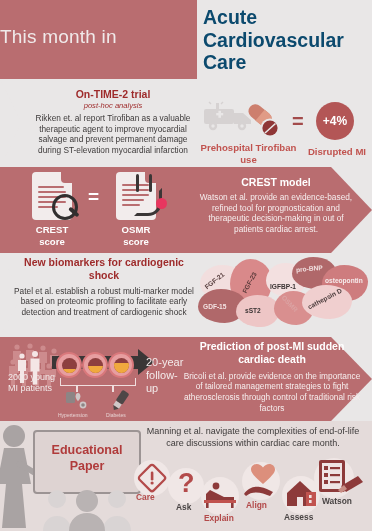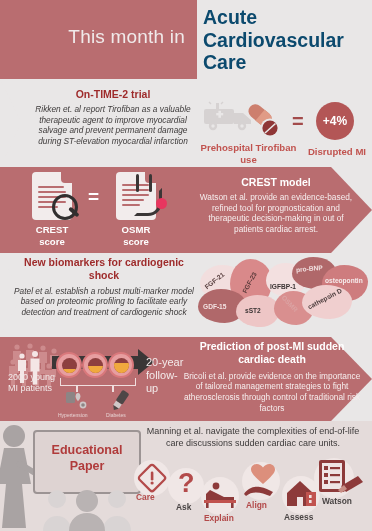--- a/index.html
+++ b/index.html
@@ -8,21 +8,21 @@
     width:372px;height:531px;overflow:hidden;
     background:#e9e7e7;
     font-family:"Liberation Sans","DejaVu Sans",sans-serif;
     -webkit-font-smoothing:antialiased;
   }
   #poster{position:relative;width:372px;height:531px;overflow:hidden;background:#e9e7e7;}
 
   
   .hdr-block{position:absolute;left:0;top:0;width:197px;height:79px;background:#b96d70;}
   .hdr-left-txt{
-    position:absolute;left:0;top:26px;width:185px;text-align:right;
+    position:absolute;left:0;top:26px;width:185px;
     color:#f0eaea;font-size:19px;letter-spacing:.2px;
   }
   .hdr-right{
     position:absolute;left:203px;top:6px;width:166px;
     color:#0c4a6e;font-size:19.5px;font-weight:bold;line-height:1.16;
   }
 
   
   .band{position:absolute;left:0;width:372px;}
   .band-light{background:#e9e7e7;}
@@ -39,21 +39,21 @@
   .band3{top:253px;height:84px;}
   .band4{top:337px;height:84px;}
   .band5{top:421px;height:110px;background:#e4dbda;}
 
   
   .ttl{font-weight:bold;font-size:10.5px;line-height:1.22;text-align:center;}
   .ttl-dark{color:#9e2b2b;}
   .ttl-light{color:#ffffff;}
   .sub-it{font-style:italic;font-size:7.6px;text-align:center;color:#9e2b2b;}
   .body-txt{font-size:8.3px;line-height:1.3;text-align:center;}
-  .body-dark{color:#3d3a3a;font-style:italic;}
+  .body-dark{color:#3d3a3a;}
   .body-light{color:#f6eeee;}
   .cap{font-size:9.6px;font-weight:bold;text-align:center;line-height:1.22;}
   .cap-red{color:#c1534f;}
   .cap-white{color:#ffffff;}
 
   
   .b1-txtwrap{position:absolute;left:28px;top:88px;width:170px;}
   .b1-art{position:absolute;left:196px;top:96px;width:176px;height:66px;}
   .amb{position:absolute;left:6px;top:4px;}
   .pill-wrap{position:absolute;left:40px;top:2px;}
@@ -129,20 +129,21 @@
 <div id="poster">
 
   <div class="hdr-block"></div>
   <div class="hdr-left-txt">This month in</div>
   <div class="hdr-right">Acute Cardiovascular Care</div>
 
   <div class="band band-light clip-light band1"></div>
 
   <div class="b1-txtwrap">
     <div class="ttl ttl-dark">On-TIME-2 trial</div>
+    <div class="sub-it">post-hoc analysis</div>
     <div class="body-txt body-dark" style="margin-top:3px;">Rikken et. al report Tirofiban as a valuable therapeutic agent to improve myocardial salvage and prevent permanent damage during ST-elevation myocardial infarction</div>
   </div>
 
   <div class="b1-art">
 
     <svg class="amb" width="56" height="34" viewBox="0 0 56 34">
       <rect x="2" y="9" width="30" height="15" rx="2" fill="#d6d2d2"></rect>
       <path d="M32 13 h9 l8 7 v4 h-17 z" fill="#d6d2d2"></path>
       <rect x="14" y="3" width="3" height="6" fill="#d6d2d2"></rect>
       <circle cx="11" cy="26" r="4.2" fill="#d6d2d2"></circle>
@@ -362,21 +363,21 @@
         <path d="M3 44c0-9 6-15 14-15s14 6 14 15z"></path>
       <circle cx="77" cy="12" r="9"></circle>
         <path d="M63 44c0-9 6-15 14-15s14 6 14 15z"></path>
     </g>
     <g fill="#b9b3b3">
       <circle cx="47" cy="14" r="11"></circle>
         <path d="M29 44c0-11 8-18 18-18s18 7 18 18z"></path>
     </g>
   </svg>
 
-  <div class="b5-txt">Manning et al. navigate the complexities of end-of-life care discussions sudden cardiac care units.</div>
+  <div class="b5-txt">Manning et al. navigate the complexities of end-of-life care discussions within cardiac care month.</div>
 
   <div class="steps">
 
     <div class="stepcirc" style="left:0px;top:2px;width:36px;height:36px;"></div>
     <svg style="position:absolute;left:2px;top:4px;" width="32" height="32" viewBox="0 0 32 32">
       <rect x="6" y="6" width="20" height="20" rx="2.5" transform="rotate(45 16 16)" fill="none" stroke="#b34a4a" stroke-width="2.2"></rect>
       <rect x="14.8" y="9.5" width="2.6" height="9" rx="1.3" fill="#b34a4a"></rect>
       <circle cx="16.1" cy="21" r="1.6" fill="#b34a4a"></circle>
     </svg>
     <div class="steplab lab-red" style="left:2px;top:34px;">Care</div>

